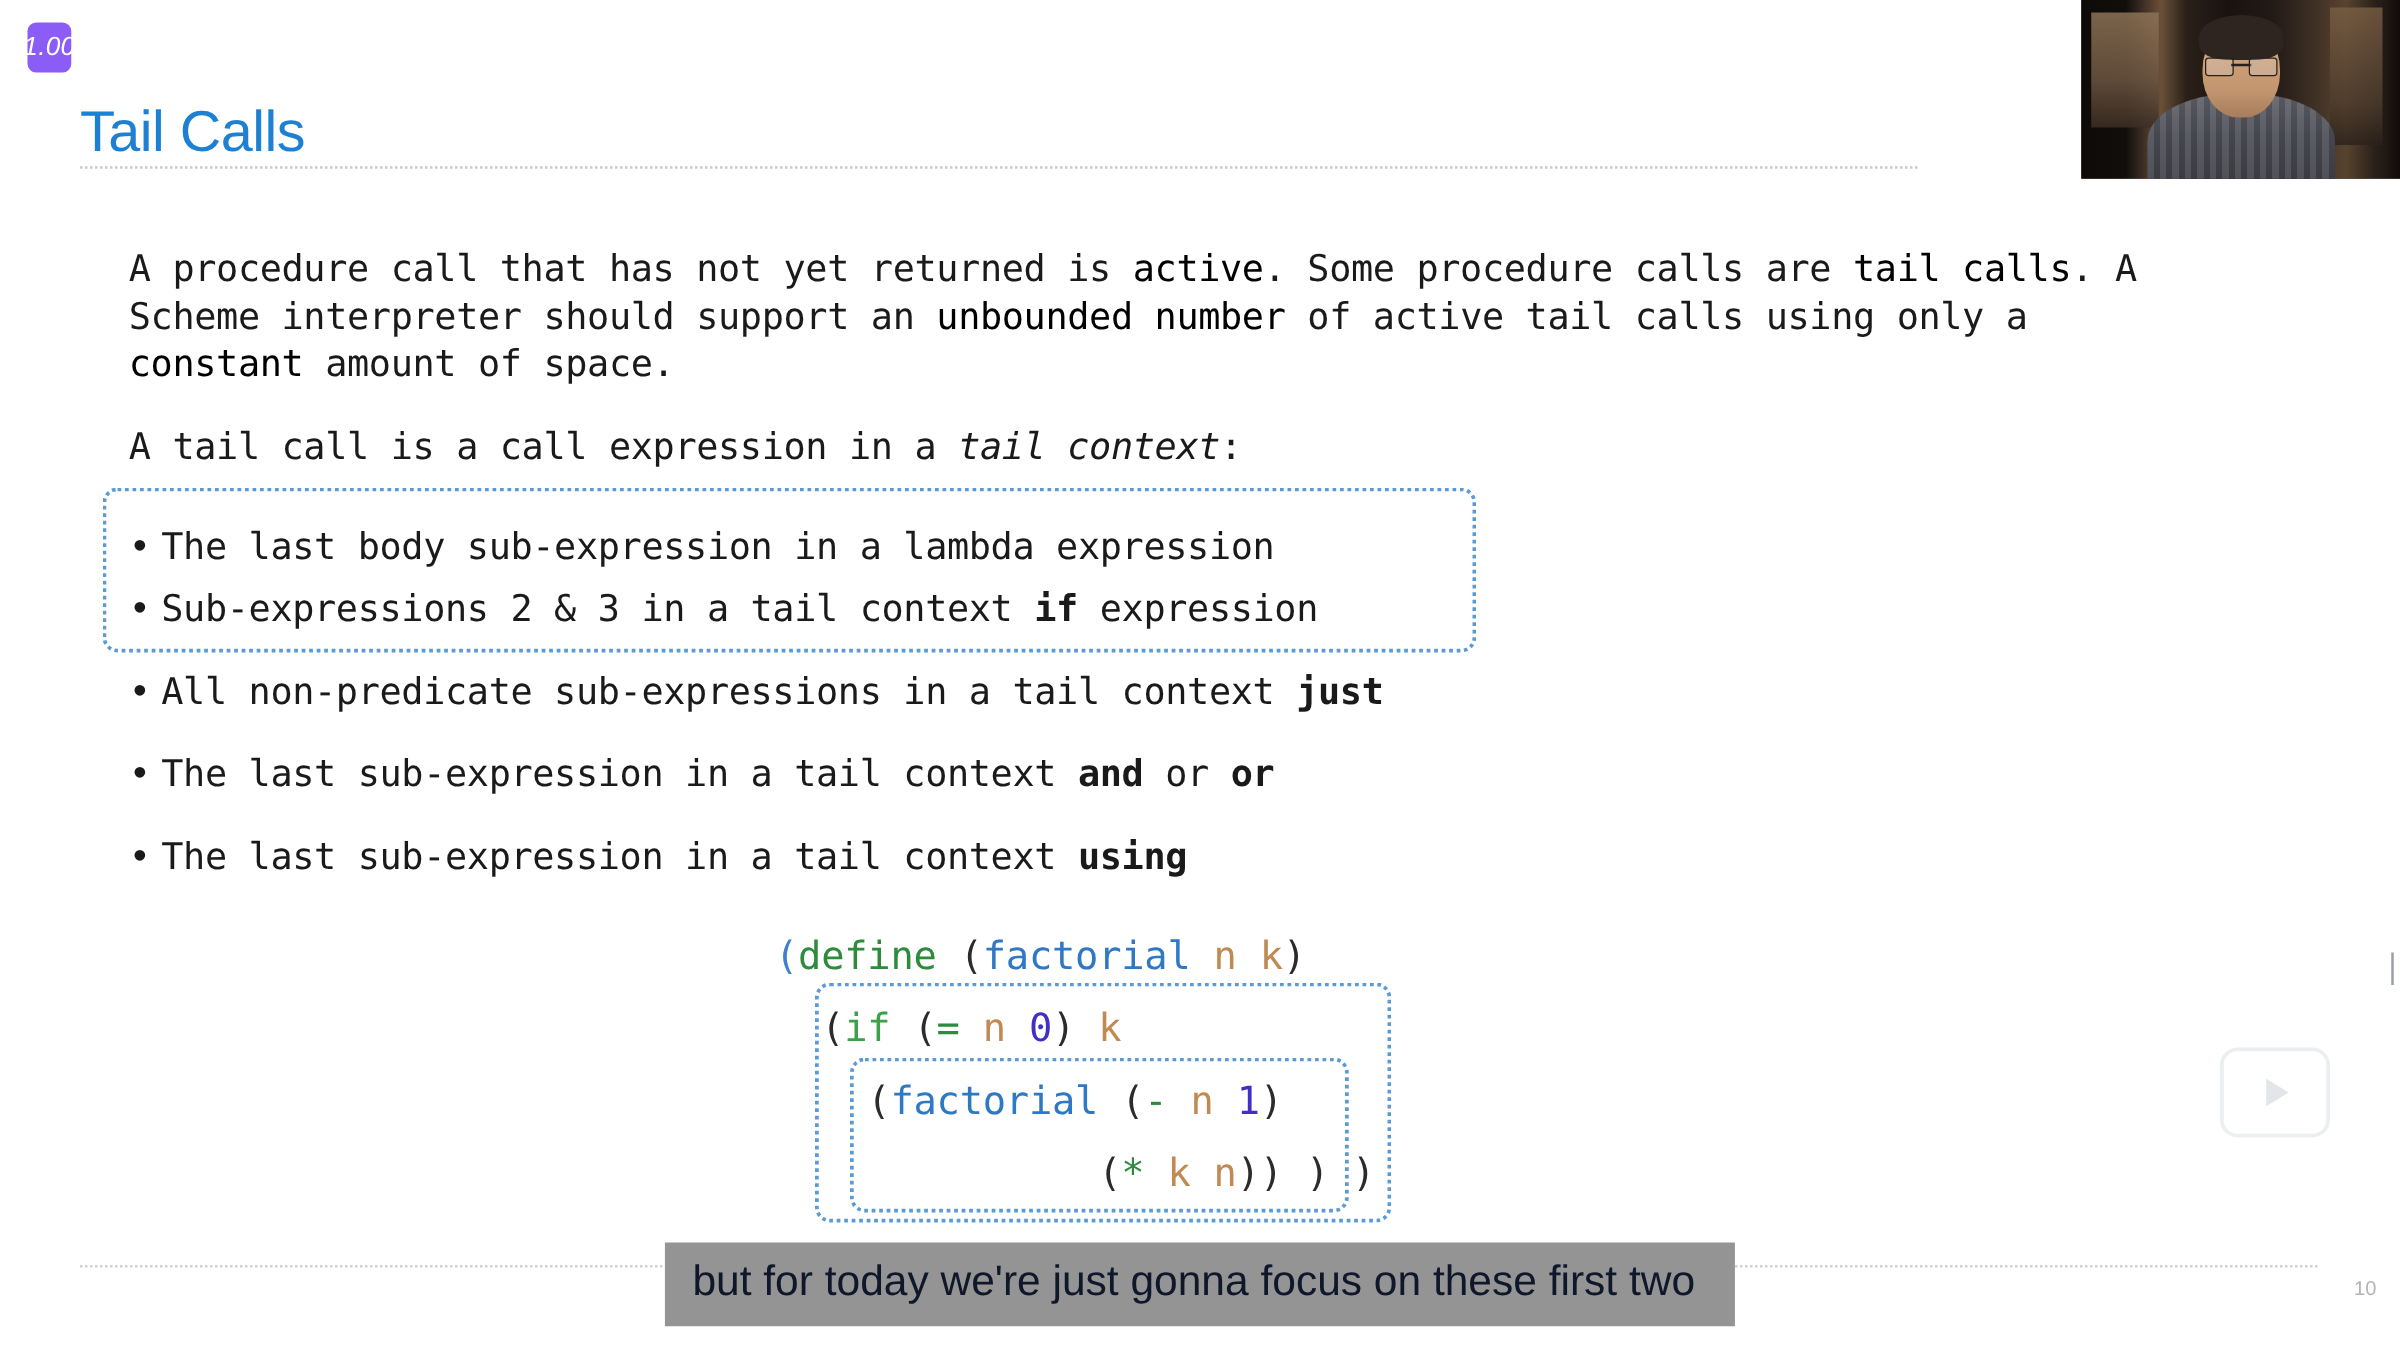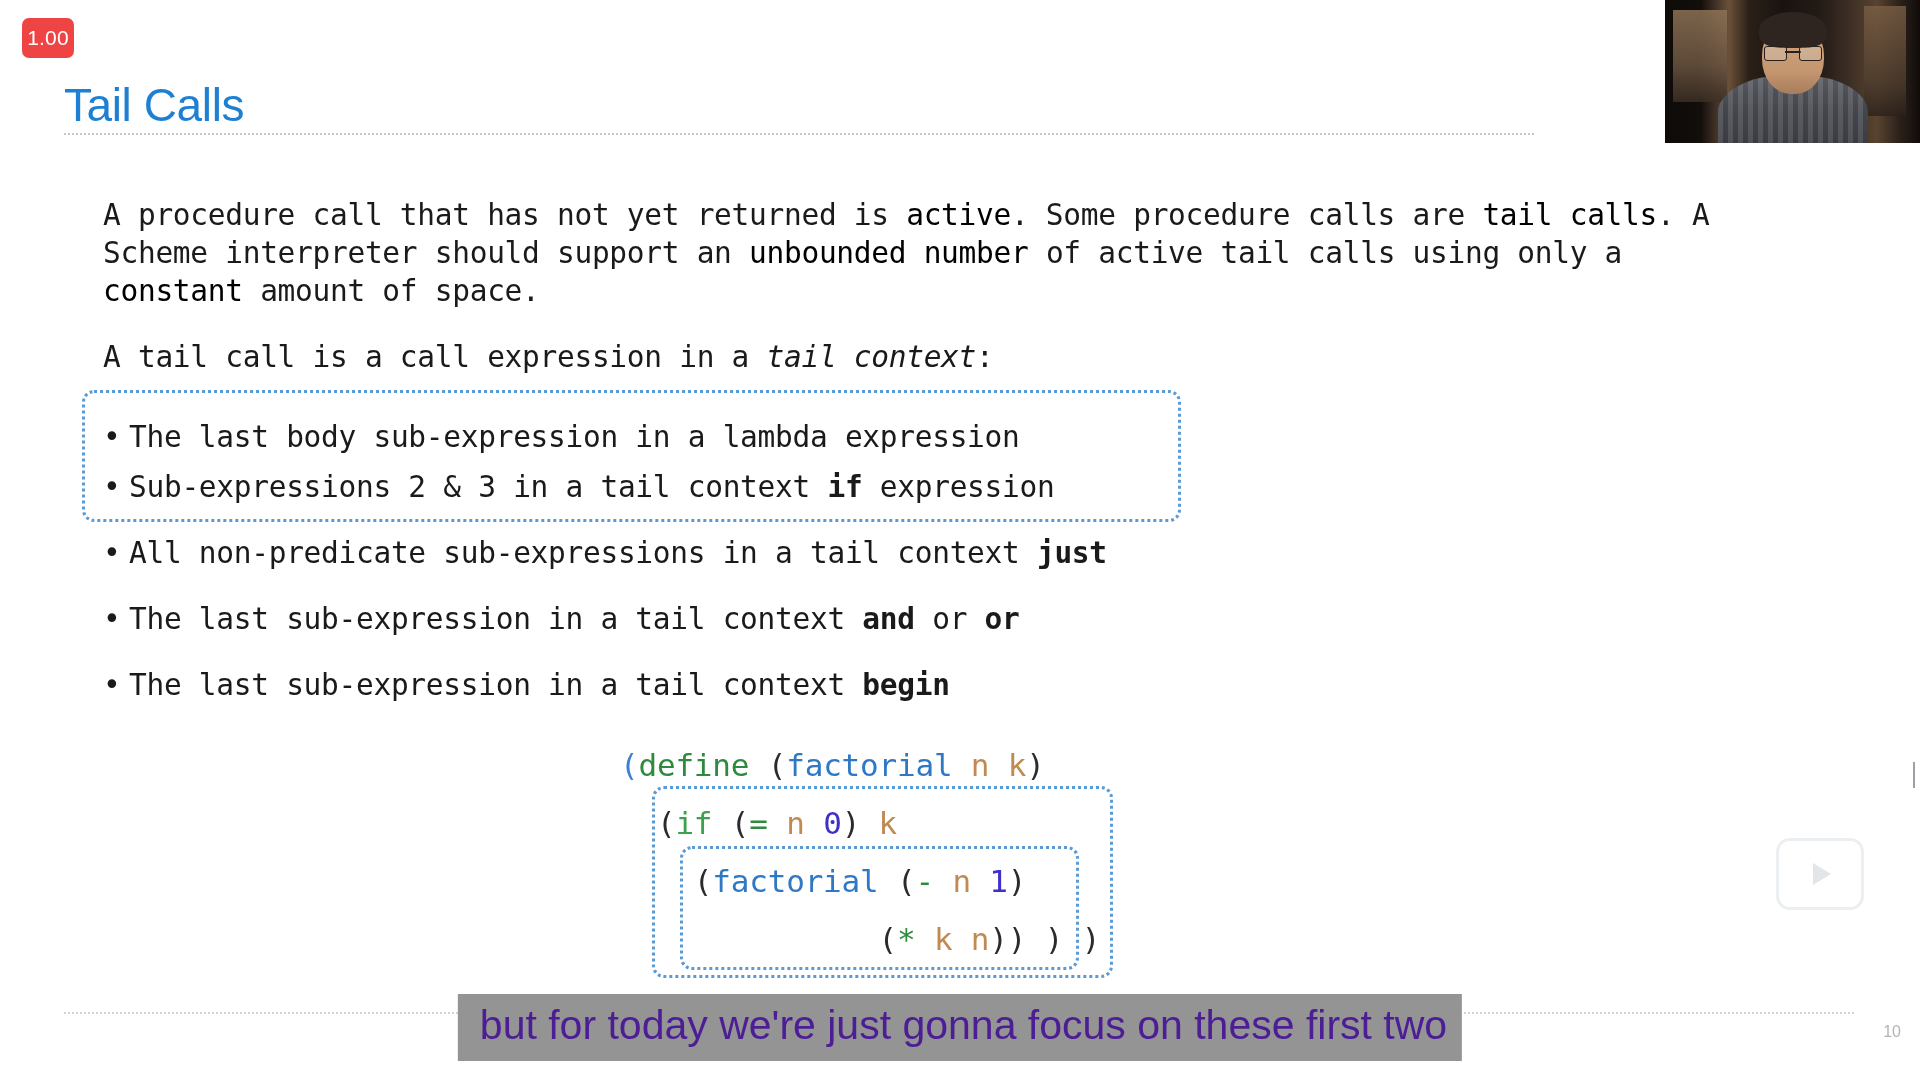--- a/index.html
+++ b/index.html
@@ -13,32 +13,33 @@
     position: relative;
     overflow: hidden;
     font-family: "DejaVu Sans Mono", monospace;
   }
 
   
   #speed-badge {
     position: absolute;
     left: 22px;
     top: 18px;
-    width: 52px;
+    width: 35px;
     height: 40px;
-    background: #ef4444;
+    background: #8b5cf6;
     border-radius: 7px;
     color: #ffffff;
     font-family: "Liberation Sans", sans-serif;
     font-size: 21px;
     display: flex;
     align-items: center;
     justify-content: center;
     letter-spacing: 0.2px;
     z-index: 40;
+    font-style: italic;
   }
 
   
   #webcam {
     position: absolute;
     right: 0px;
     top: 0px;
     width: 255px;
     height: 143px;
     overflow: hidden;
@@ -258,25 +259,25 @@
     color: #b4b4b4;
   }
 
   
   #caption {
     position: absolute;
     left: 50%;
     transform: translateX(-50%);
     top: 994px;
     background: #949494;
-    color: #4c1d95;
+    color: #0f172a;
     font-family: "Liberation Sans", sans-serif;
-    font-size: 41px;
+    font-size: 34px;
     line-height: 55px;
-    padding: 4px 15px 8px 22px;
+    padding: 4px 32px 8px 22px;
     white-space: nowrap;
     z-index: 30;
   }
 
   
   #play-overlay {
     position: absolute;
     left: 1776px;
     top: 838px;
     width: 82px;
@@ -314,21 +315,21 @@
   <div id="slide-title">Tail Calls</div>
   <div id="title-rule"></div>
 
   <div class="para" id="para1"><span>A procedure call that has not yet returned is </span><span class="em-green">active</span><span>. Some procedure calls are </span><span class="em-green">tail calls</span><span>. A Scheme interpreter should support an </span><span class="em-green">unbounded number</span><span> of active tail calls using only a </span><span class="em-green">constant</span><span> amount of space.</span></div>
   <div class="para" id="para2"><span>A tail call is a call expression in a </span><span class="em-ital">tail context</span><span>:</span></div>
 
   <div class="bullet" id="bullet0"><span class="dot">•</span><span>The last body sub-expression in a lambda expression</span></div>
   <div class="bullet" id="bullet1"><span class="dot">•</span><span>Sub-expressions 2 &amp; 3 in a tail context </span><span class="kw-bold">if</span><span> expression</span></div>
   <div class="bullet" id="bullet2"><span class="dot">•</span><span>All non-predicate sub-expressions in a tail context </span><span class="kw-bold">just</span></div>
   <div class="bullet" id="bullet3"><span class="dot">•</span><span>The last sub-expression in a tail context </span><span class="kw-bold">and</span><span> or </span><span class="kw-bold">or</span></div>
-  <div class="bullet" id="bullet4"><span class="dot">•</span><span>The last sub-expression in a tail context </span><span class="kw-bold">begin</span></div>
+  <div class="bullet" id="bullet4"><span class="dot">•</span><span>The last sub-expression in a tail context </span><span class="kw-bold">using</span></div>
 
   <div class="hlbox" id="hlbox-bullets"></div>
 
   <div id="code"><div><span class="c-paren">(</span><span class="c-define">define</span><span> </span><span class="c-paren-dark">(</span><span class="c-fn">factorial</span><span> </span><span class="c-var">n</span><span> </span><span class="c-var">k</span><span class="c-paren-dark">)</span></div><div><span>  </span><span class="c-paren-dark">(</span><span class="c-kw">if</span><span> </span><span class="c-paren-dark">(</span><span class="c-op">=</span><span> </span><span class="c-var">n</span><span> </span><span class="c-num">0</span><span class="c-paren-dark">)</span><span> </span><span class="c-var">k</span></div><div><span>    </span><span class="c-paren-dark">(</span><span class="c-fn">factorial</span><span> </span><span class="c-paren-dark">(</span><span class="c-op">-</span><span> </span><span class="c-var">n</span><span> </span><span class="c-num">1</span><span class="c-paren-dark">)</span></div><div><span>              </span><span class="c-paren-dark">(</span><span class="c-op">*</span><span> </span><span class="c-var">k</span><span> </span><span class="c-var">n</span><span class="c-paren-dark">))</span><span> </span><span class="c-paren-dark">)</span><span> </span><span class="c-paren-dark">)</span></div></div>
 
   <div class="hlbox" id="hlbox-if"></div>
   <div class="hlbox" id="hlbox-call"></div>
 
   <div id="footer-rule"></div>
   <div id="page-number">10</div>

